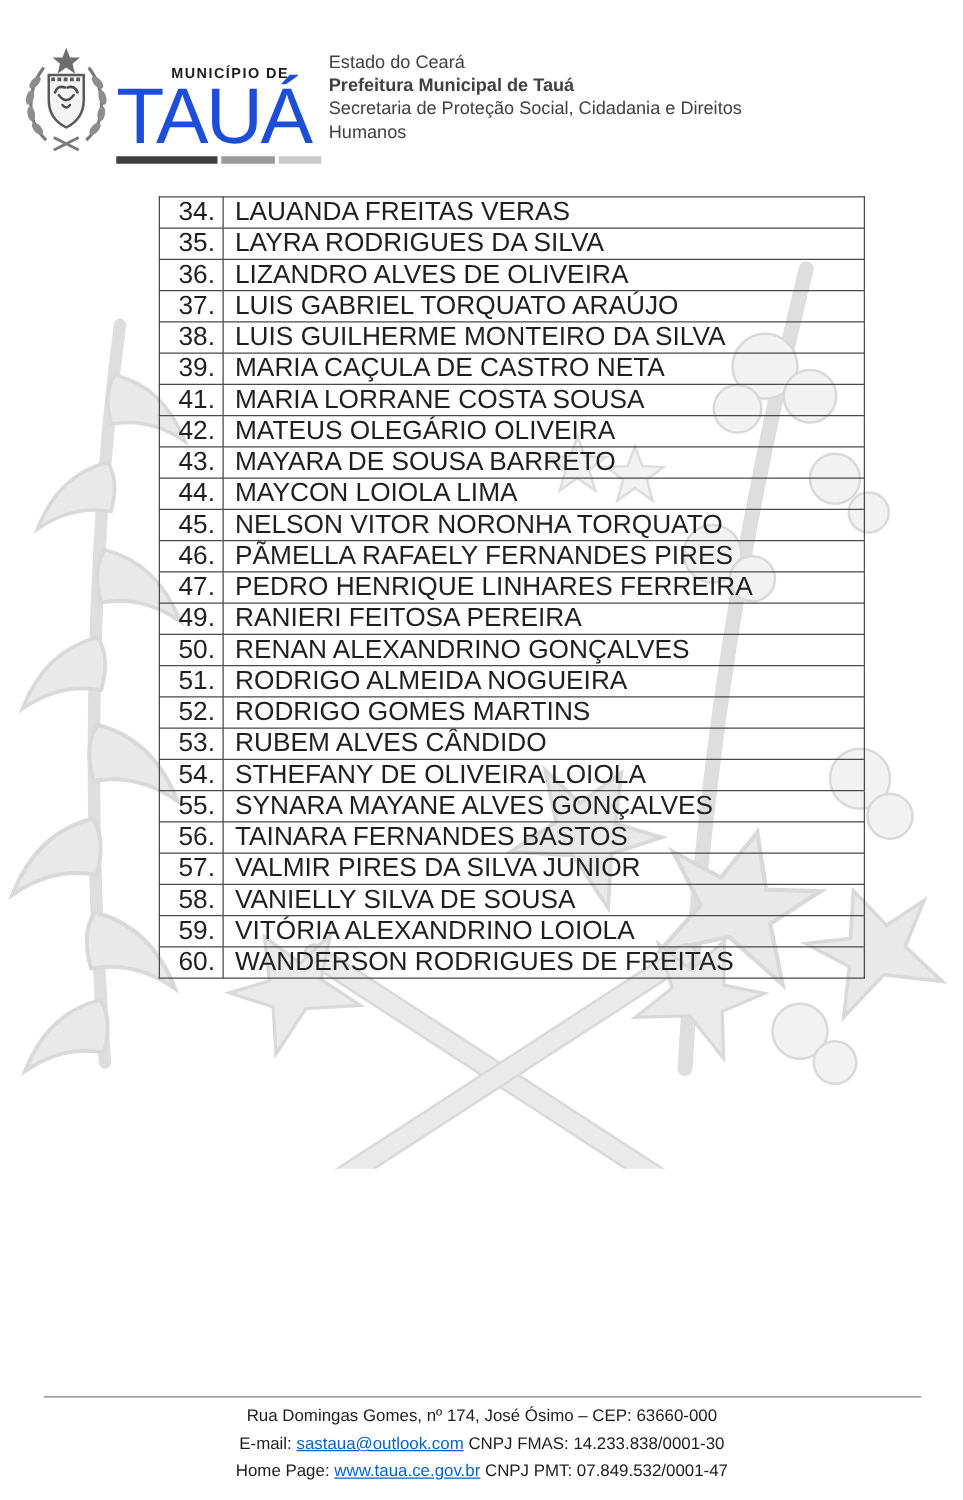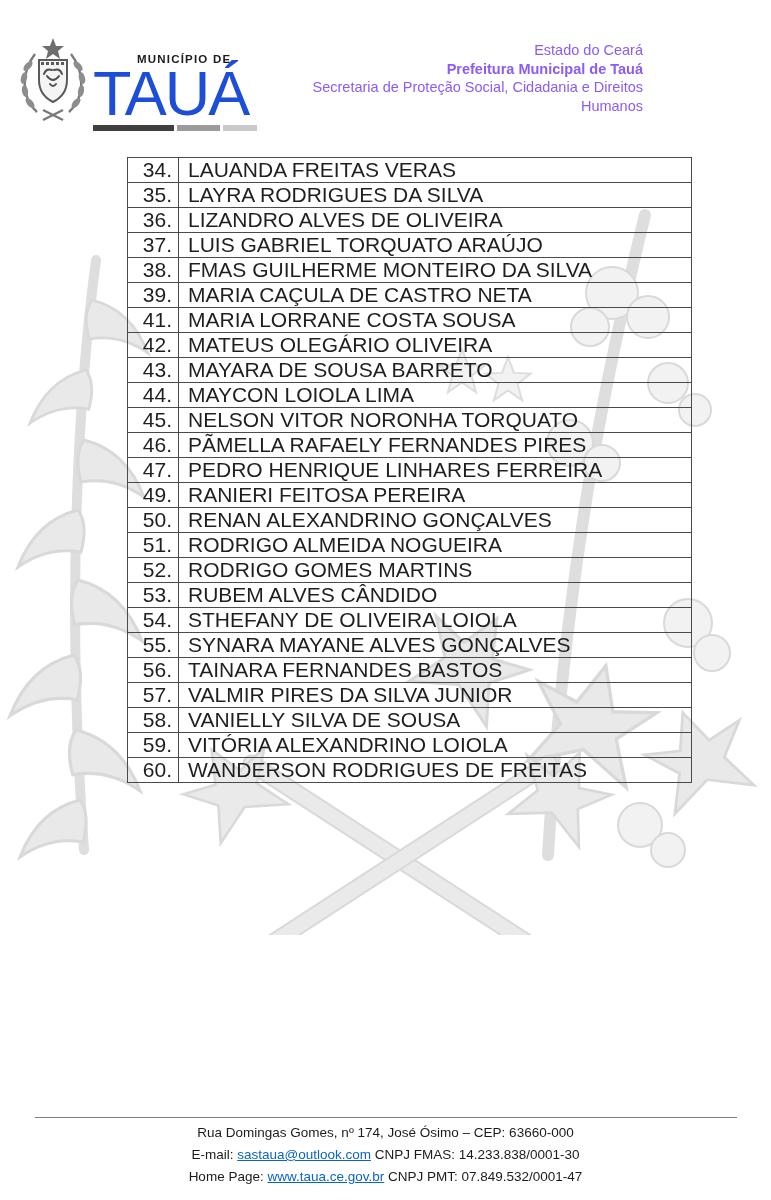--- a/index.html
+++ b/index.html
@@ -31,21 +31,21 @@
     line-height:50px;color:#1d4ed8;margin-top:3px;white-space:nowrap;
   }
   .logo-bar{display:flex;gap:3px;margin-top:7px;}
   .logo-bar span{height:6px;display:block;}
   .seg1{width:81px;background:#3f3f3f;}
   .seg2{width:43px;background:#9b9b9b;}
   .seg3{width:34px;background:#c9c9c9;}
 
   .header-text{
     position:absolute;left:263px;top:41px;width:380px;
-    font-size:14.5px;line-height:18.5px;color:#8b5cf6;text-align:right;
+    font-size:14.5px;line-height:18.5px;color:#404040;
   }
   .header-text .bold{font-weight:bold;}
 
   
   .names-table{
     position:absolute;left:127px;top:157px;
     border-collapse:collapse;
     width:565px;
     table-layout:fixed;
   }
@@ -214,21 +214,21 @@
         <tr>
           <td class="num">36.</td>
           <td class="name">LIZANDRO ALVES DE OLIVEIRA</td>
         </tr>
         <tr>
           <td class="num">37.</td>
           <td class="name">LUIS GABRIEL TORQUATO ARAÚJO</td>
         </tr>
         <tr>
           <td class="num">38.</td>
-          <td class="name">FMAS GUILHERME MONTEIRO DA SILVA</td>
+          <td class="name">LUIS GUILHERME MONTEIRO DA SILVA</td>
         </tr>
         <tr>
           <td class="num">39.</td>
           <td class="name">MARIA CAÇULA DE CASTRO NETA</td>
         </tr>
         <tr>
           <td class="num">41.</td>
           <td class="name">MARIA LORRANE COSTA SOUSA</td>
         </tr>
         <tr>

